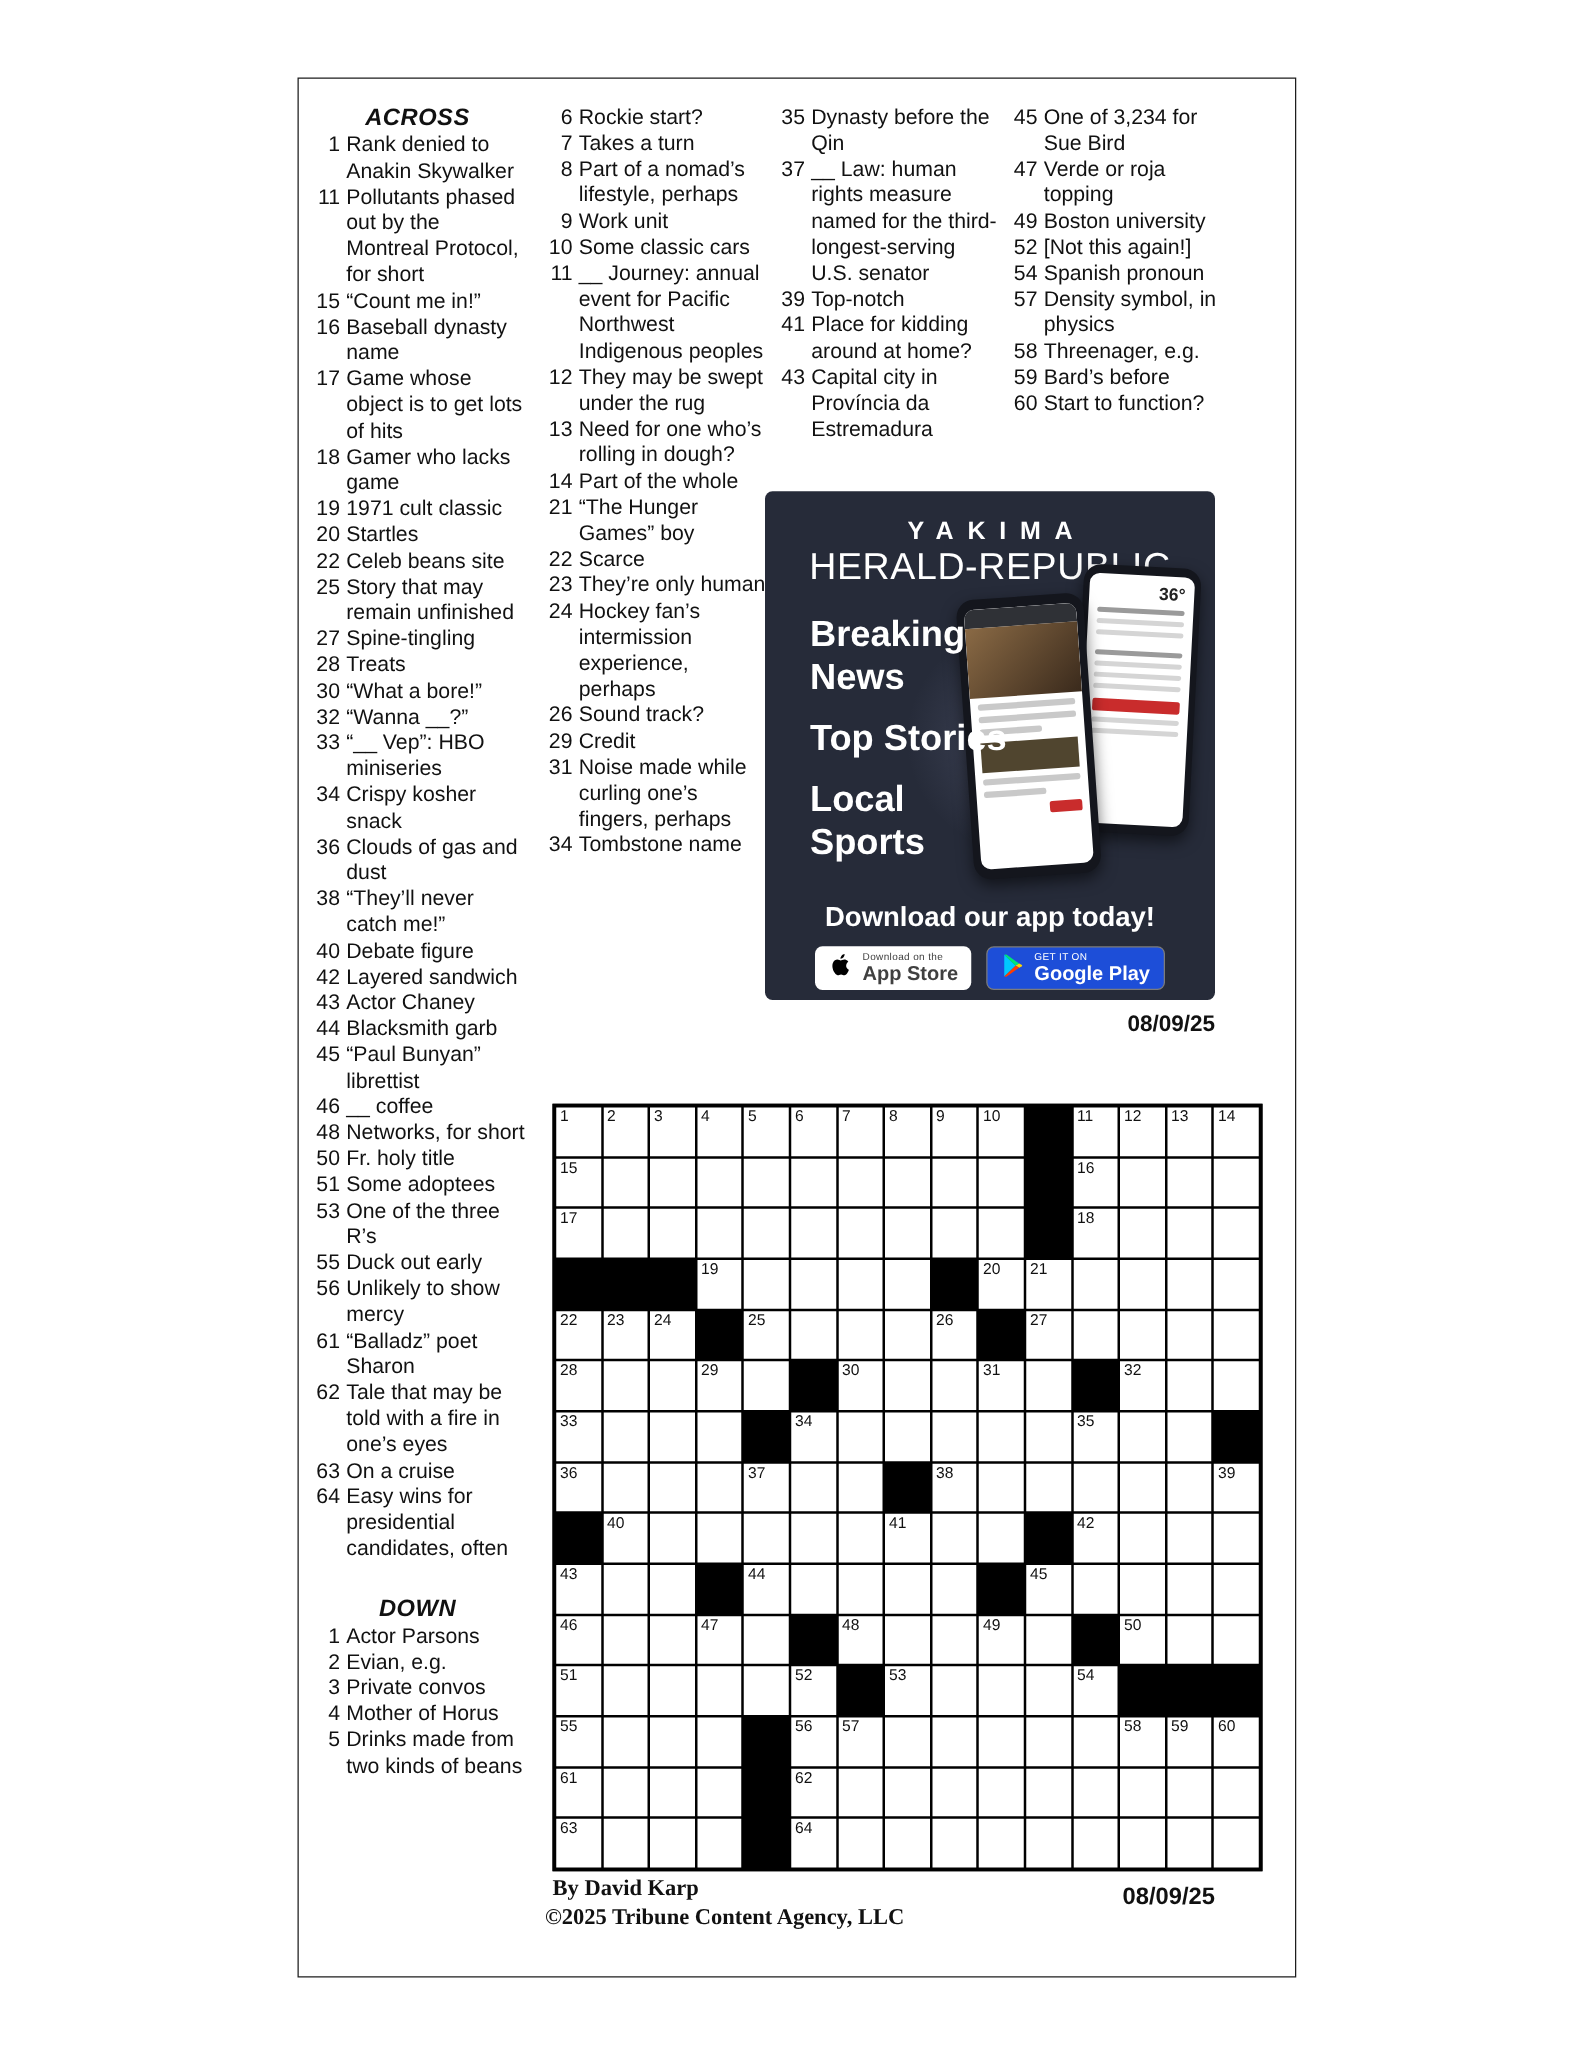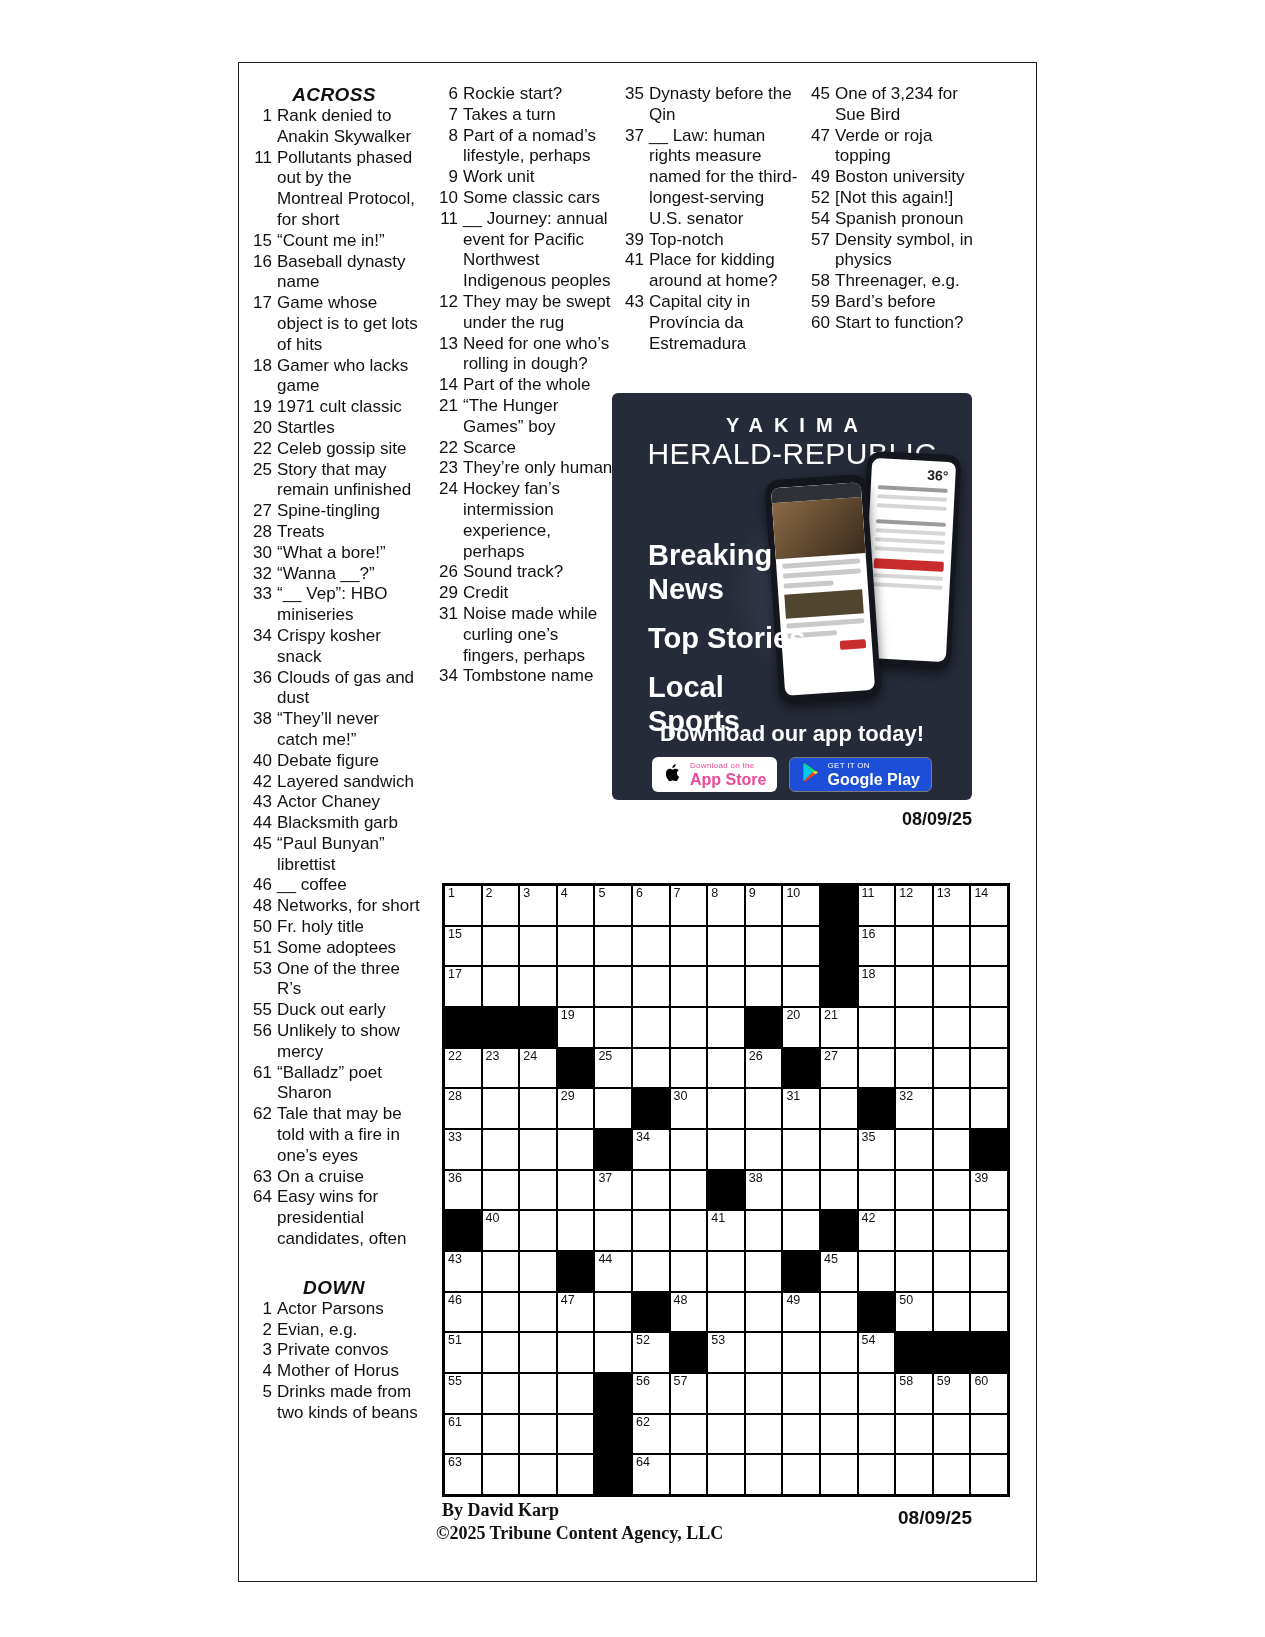--- a/index.html
+++ b/index.html
@@ -16,26 +16,26 @@
   .section-title{font-weight:700;font-size:19px;line-height:21px;text-align:center;letter-spacing:.4px;margin-bottom:1px;font-style:italic;}
   .down-title{margin-top:27px;}
   .clue{display:flex;font-size:17px;line-height:20.8px;}
   .clue .num{flex:0 0 26px;text-align:right;padding-right:5px;}
   .clue .txt{flex:1;}
 
   
   .ad{position:absolute;left:612px;top:393px;width:360px;height:407px;background:#262b39;border-radius:6px;color:#fff;overflow:hidden;}
   .ad-kicker{margin-top:21px;text-align:center;font-size:20px;font-weight:600;letter-spacing:11px;text-indent:11px;}
   .ad-brand{text-align:center;font-size:30px;font-weight:400;letter-spacing:.5px;line-height:34px;}
-  .ad-features{position:absolute;left:36px;top:98px;width:162px;font-size:29px;font-weight:700;line-height:34px;margin-top:47px;}
+  .ad-features{position:absolute;left:36px;top:98px;width:162px;font-size:29px;font-weight:700;line-height:34px;}
   .feature{margin-bottom:15px;}
   .ad-cta{position:absolute;left:0;right:0;top:328px;text-align:center;font-size:22px;font-weight:700;}
   .badges{position:absolute;left:0;right:0;top:364px;display:flex;justify-content:center;gap:12px;}
   .badge{height:35px;border-radius:6px;display:flex;align-items:center;padding:0 11px;gap:7px;box-sizing:border-box;}
-  .badge-apple{background:#fff;color:#ec4899;}
+  .badge-apple{background:#fff;color:#404040;}
   .badge-google{background:#1d4ed8;color:#fff;border:1px solid #7c7c7c;}
   .badge-text{display:flex;flex-direction:column;line-height:1;text-align:left;}
   .badge-text .line1{font-size:8px;letter-spacing:.3px;}
   .badge-text .line2{font-size:16px;font-weight:700;margin-top:2px;}
 
   
   .phone-glow{position:absolute;right:6px;top:68px;width:280px;height:260px;border-radius:50%;
       background:radial-gradient(closest-side,rgba(130,135,170,.33),rgba(130,135,170,0) 72%);}
   .phone{position:absolute;background:#14161d;border-radius:14px;box-shadow:0 5px 12px rgba(0,0,0,.55);box-sizing:border-box;}
   .phone-back{right:16px;top:60px;width:94px;height:214px;padding:7px 5px;transform:rotate(3deg);}
@@ -103,21 +103,21 @@
         <div class="clue">
           <span class="num">19</span>
           <span class="txt">1971 cult classic</span>
         </div>
         <div class="clue">
           <span class="num">20</span>
           <span class="txt">Startles</span>
         </div>
         <div class="clue">
           <span class="num">22</span>
-          <span class="txt">Celeb gossip site</span>
+          <span class="txt">Celeb beans site</span>
         </div>
         <div class="clue">
           <span class="num">25</span>
           <span class="txt">Story that may remain unfinished</span>
         </div>
         <div class="clue">
           <span class="num">27</span>
           <span class="txt">Spine-tingling</span>
         </div>
         <div class="clue">

